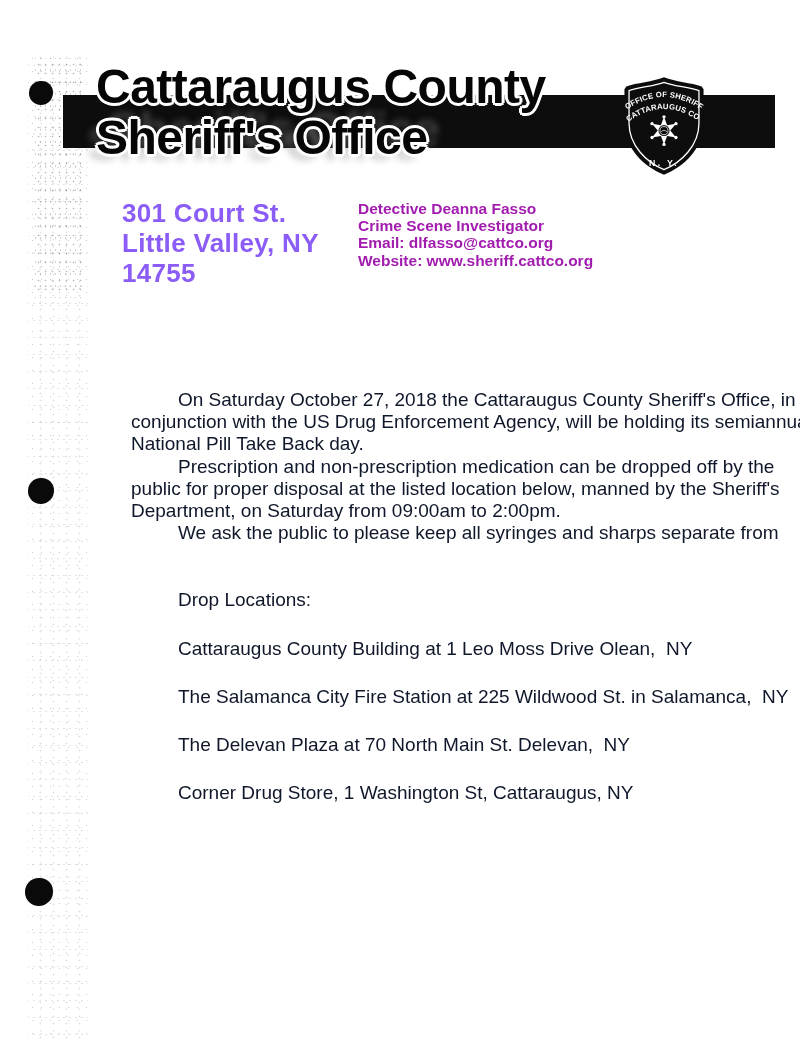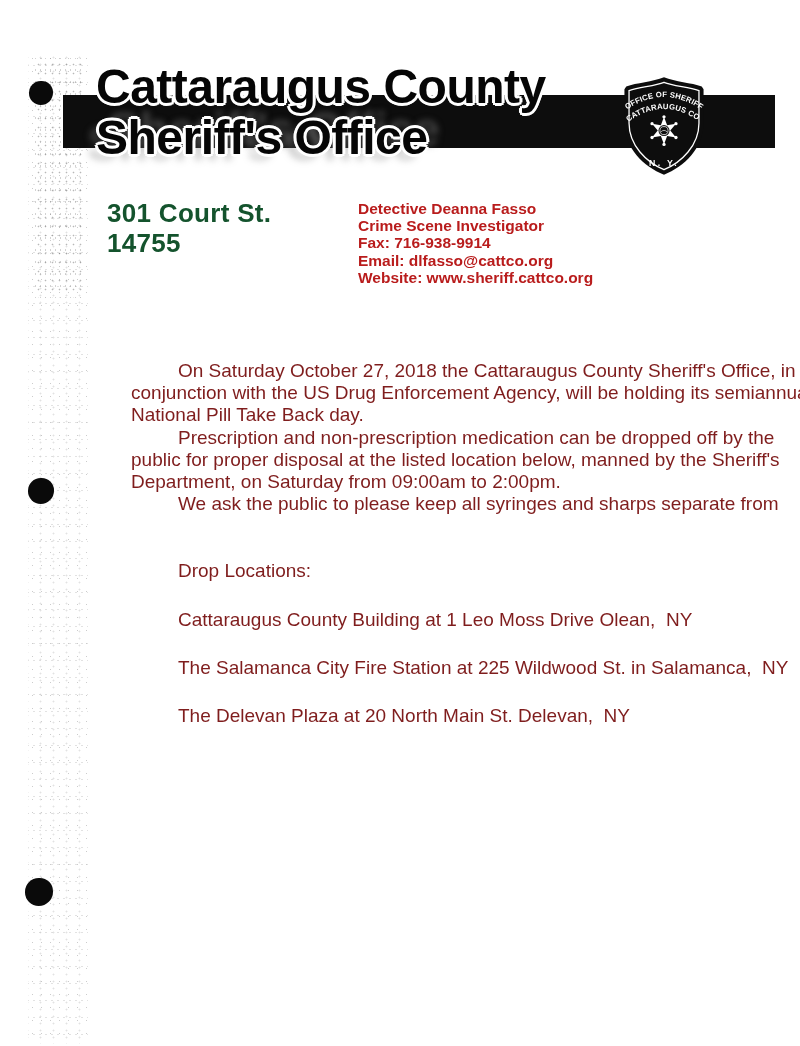--- a/index.html
+++ b/index.html
@@ -44,32 +44,32 @@
     text-shadow:-3px 0 0 #fff,3px 0 0 #fff,0 -3px 0 #fff,0 3px 0 #fff,
                 -2px -2px 0 #fff,2px -2px 0 #fff,-2px 2px 0 #fff,2px 2px 0 #fff;}
   .title .t2{
     text-shadow:-3px 0 0 #fff,3px 0 0 #fff,0 -3px 0 #fff,0 3px 0 #fff,
                 -2px -2px 0 #fff,2px -2px 0 #fff,-2px 2px 0 #fff,2px 2px 0 #fff,
                 12px -8px 6px rgba(105,105,105,.55), -9px 6px 7px rgba(120,120,120,.4);}
 
   .badge{position:absolute;left:618px;top:74px;width:92px;height:104px;z-index:4;}
 
   .address{
-    position:absolute;left:107px;top:198px;
-    font-size:26px;line-height:30px;font-weight:bold;color:#14532d;letter-spacing:.3px;
+    position:absolute;left:122px;top:198px;
+    font-size:26px;line-height:30px;font-weight:bold;color:#8b5cf6;letter-spacing:.3px;
     white-space:nowrap;
   }
   .contact{
     position:absolute;left:358px;top:200px;
-    font-size:15.5px;line-height:17.2px;font-weight:bold;color:#b91c1c;
+    font-size:15.5px;line-height:17.2px;font-weight:bold;color:#a21caf;
     white-space:nowrap;
   }
   .letter{
-    position:absolute;left:131px;top:360px;width:648px;
-    font-size:19px;line-height:22.2px;color:#7f1d1d;
+    position:absolute;left:131px;top:389px;width:648px;
+    font-size:19px;line-height:22.2px;color:#0f172a;
   }
   .letter div{white-space:pre;}
   .indent{padding-left:47px;}
   .loc-heading{margin-top:45px;}
   .loc-line{margin-top:26px;}
 </style>
 </head>
 <body>
 
 <div class="page">
@@ -111,39 +111,40 @@
       <circle cx="63" cy="52.5" r="1.8" fill="#ffffff"></circle>
       <circle cx="50" cy="60" r="6" fill="#0d0d0d"></circle>
       <circle cx="50" cy="60" r="4.4" fill="none" stroke="#ffffff" stroke-width="0.8"></circle>
       <path d="M46.5,61.5 Q50,58 53.5,61.5" fill="none" stroke="#ffffff" stroke-width="0.7"></path>
     </g>
     <text x="50" y="99" text-anchor="middle" font-size="9.5" font-weight="bold" letter-spacing="2.5" fill="#ffffff" font-family="Liberation Sans, sans-serif">N. Y.</text>
   </svg>
 
   <div class="address">
     <div>301 Court St.</div>
+    <div>Little Valley, NY</div>
     <div>14755</div>
   </div>
 
   <div class="contact">
     <div>Detective Deanna Fasso</div>
     <div>Crime Scene Investigator</div>
-    <div>Fax: 716-938-9914</div>
     <div>Email: dlfasso@cattco.org</div>
     <div>Website: www.sheriff.cattco.org</div>
   </div>
 
   <div class="letter">
     <div class="indent">On Saturday October 27, 2018 the Cattaraugus County Sheriff's Office, in</div>
     <div>conjunction with the US Drug Enforcement Agency, will be holding its semiannual</div>
     <div>National Pill Take Back day.</div>
     <div class="indent">Prescription and non-prescription medication can be dropped off by the</div>
     <div>public for proper disposal at the listed location below, manned by the Sheriff's</div>
     <div>Department, on Saturday from 09:00am to 2:00pm.</div>
     <div class="indent">We ask the public to please keep all syringes and sharps separate from</div>
 
     <div class="indent loc-heading">Drop Locations:</div>
     <div class="indent loc-line">Cattaraugus County Building at 1 Leo Moss Drive Olean,  NY</div>
     <div class="indent loc-line">The Salamanca City Fire Station at 225 Wildwood St. in Salamanca,  NY</div>
-    <div class="indent loc-line">The Delevan Plaza at 20 North Main St. Delevan,  NY</div>
+    <div class="indent loc-line">The Delevan Plaza at 70 North Main St. Delevan,  NY</div>
+    <div class="indent loc-line">Corner Drug Store, 1 Washington St, Cattaraugus, NY</div>
   </div>
 
 </div>
 
 </body></html>

